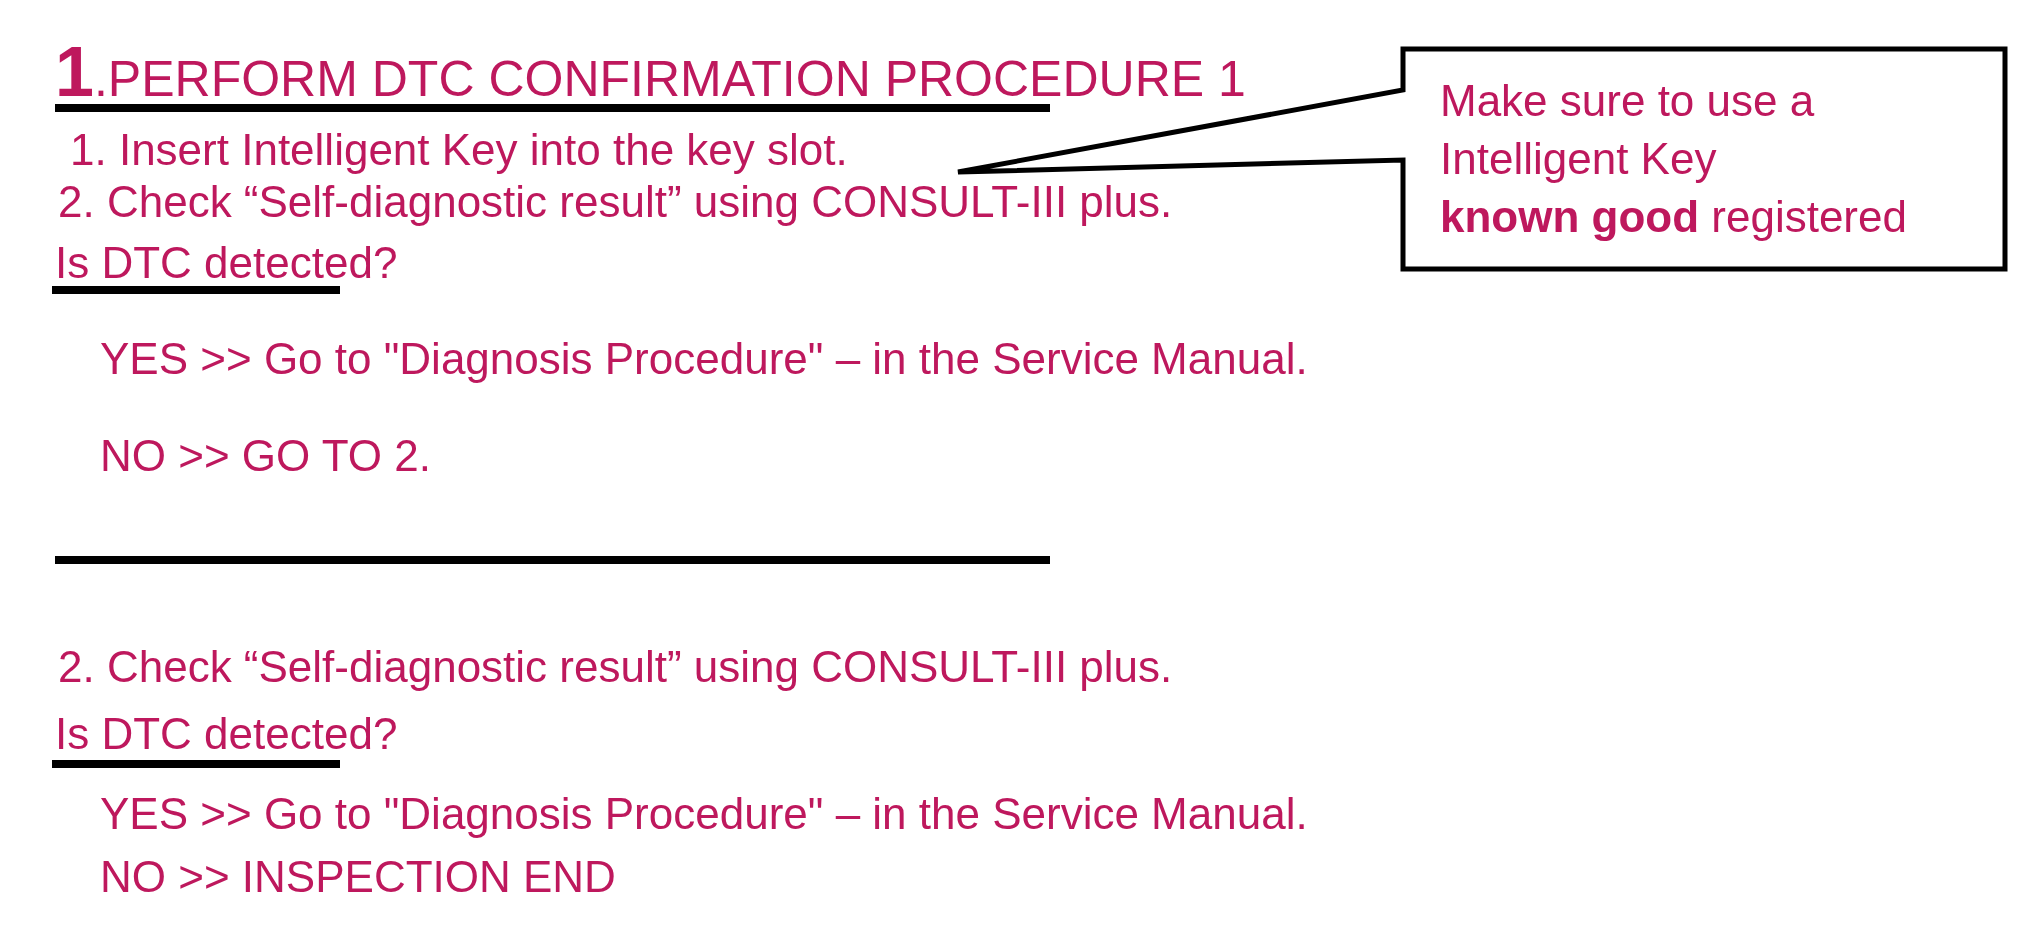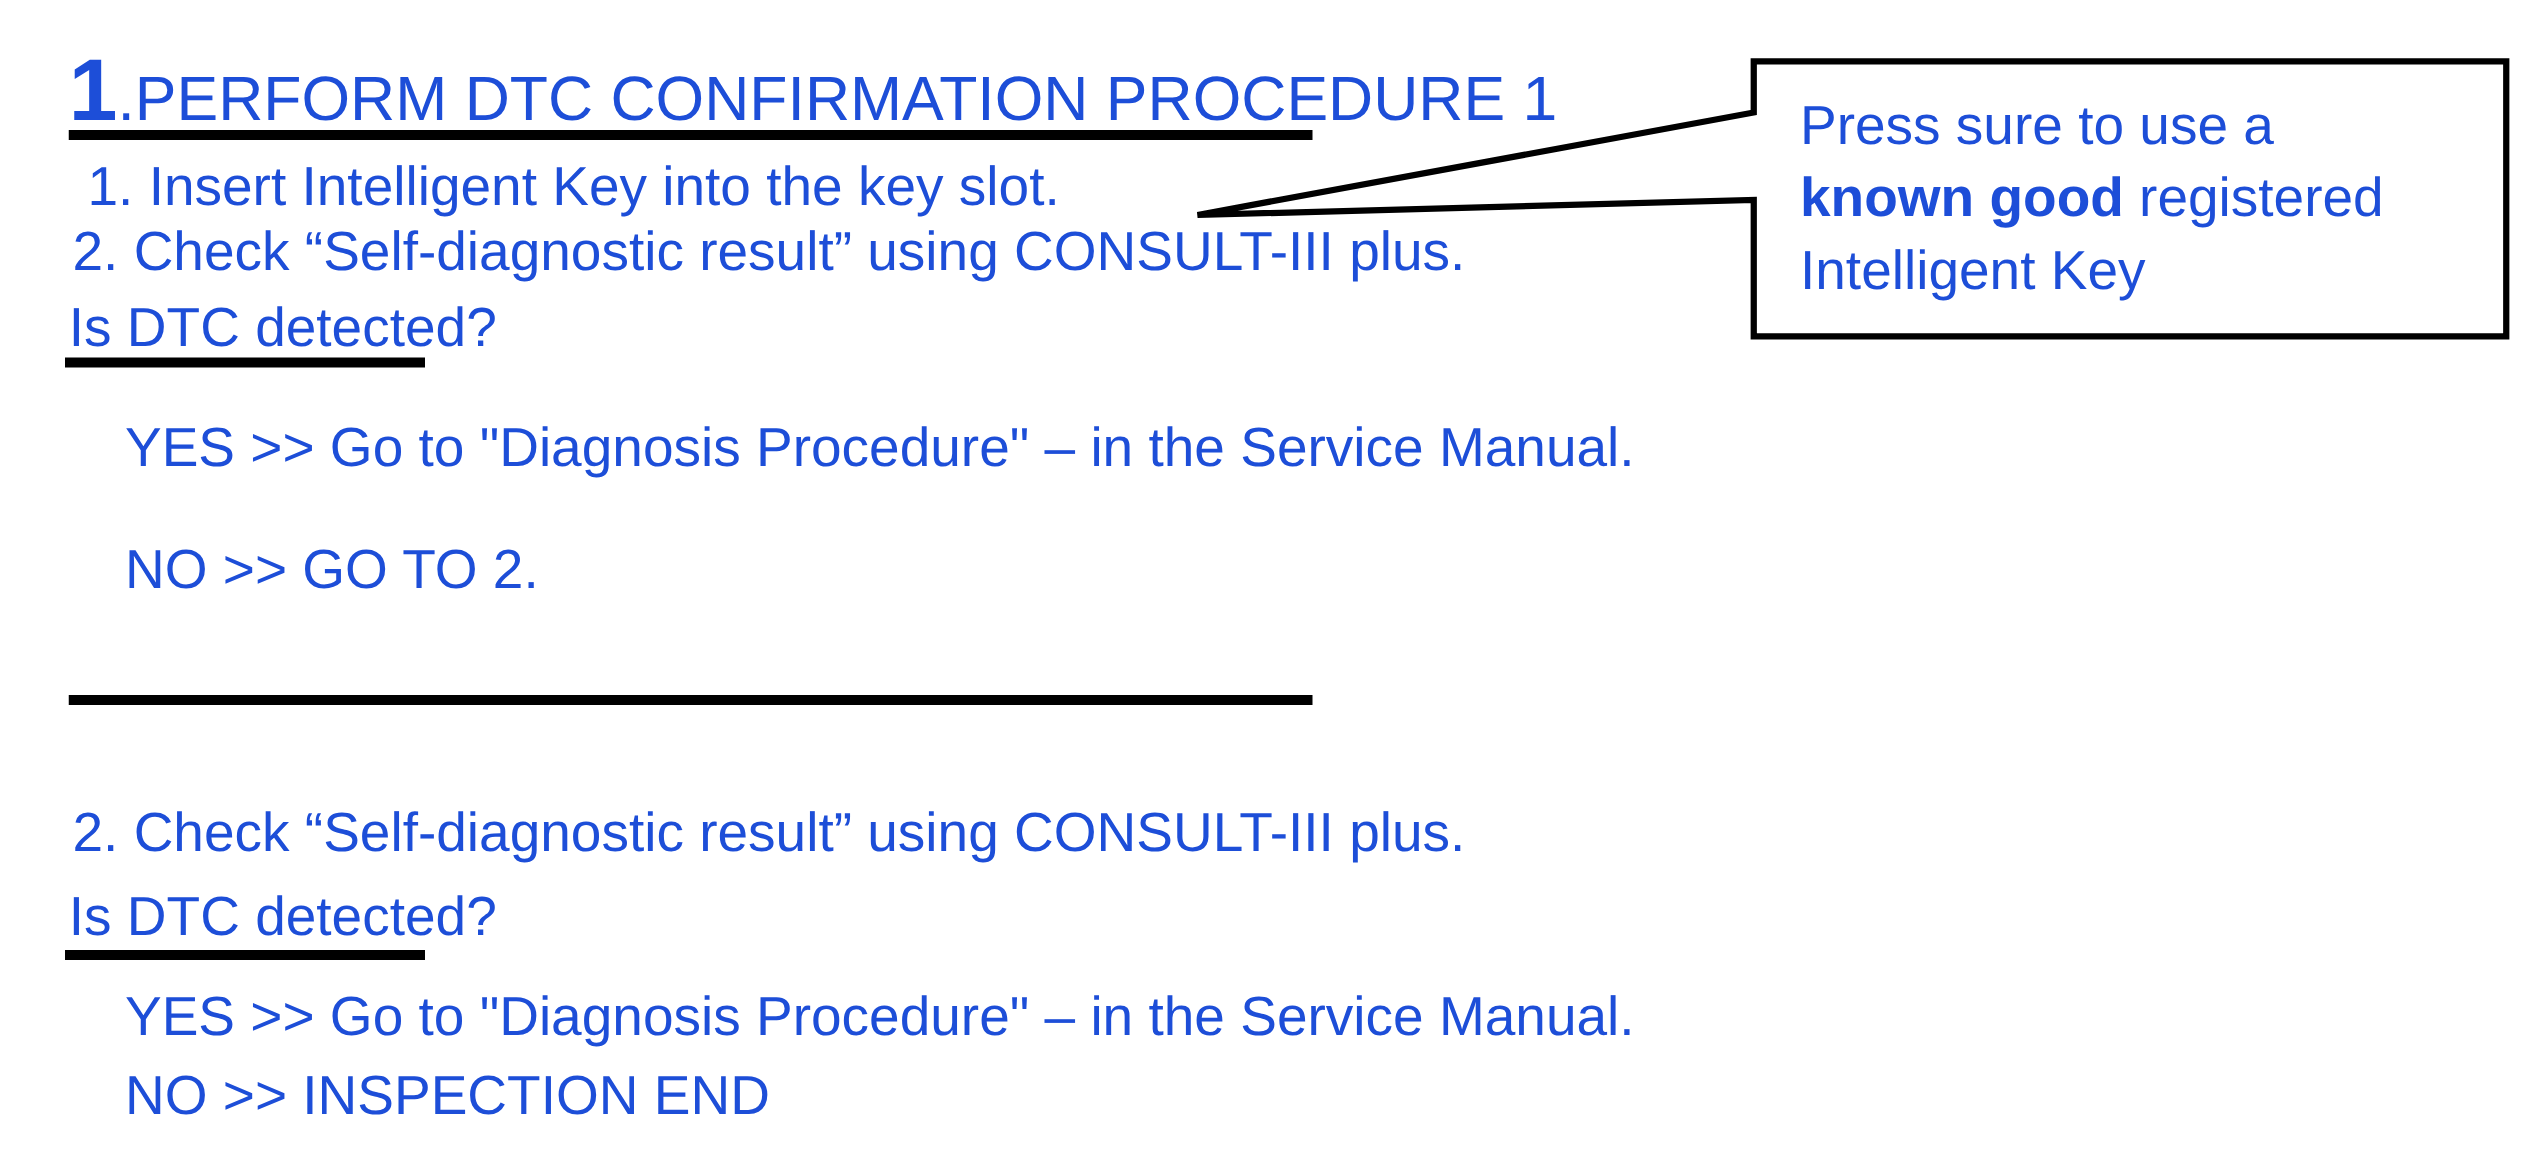--- a/index.html
+++ b/index.html
@@ -1,21 +1,21 @@
 <!DOCTYPE html>
 <html><head>
 <meta charset="utf-8">
 <style>
   html, body { margin: 0; padding: 0; background: #ffffff; }
   .page {
     position: relative;
     width: 2033px;
     height: 937px;
     background: #ffffff;
-    color: #1d4ed8;
+    color: #be185d;
     font-family: "Liberation Sans", "DejaVu Sans", sans-serif;
     overflow: hidden;
   }
   .abs { position: absolute; white-space: nowrap; }
   .heading { line-height: 1; }
   .step-num { font-size: 70px; font-weight: 700; }
   .step-dot { font-size: 50px; }
   .step-title { font-size: 50px; }
   .body-line { font-size: 44px; line-height: 1; }
   .question  { font-size: 44px; line-height: 1; }
@@ -51,18 +51,18 @@
 
   <div class="abs body-line" style="left:58px; top:645px;">2. Check “Self-diagnostic result” using CONSULT-III plus.</div>
 
   <div class="abs question" style="left:55px; top:712px;">Is DTC detected?</div>
   <div class="rule" style="left:52px; top:760px; width:288px;"></div>
 
   <div class="abs body-line" style="left:100px; top:792px;">YES &gt;&gt; Go to "Diagnosis Procedure" – in the Service Manual.</div>
   <div class="abs body-line" style="left:100px; top:855px;">NO &gt;&gt; INSPECTION END</div>
 
   <div class="abs callout-text" style="left:1440px; top:72px;">
-    <div>Press sure to use a</div>
+    <div>Make sure to use a</div>
+    <div>Intelligent Key</div>
     <div><span class="bold">known good</span><span> registered</span></div>
-    <div>Intelligent Key</div>
   </div>
 
 </div>
 
 </body></html>

